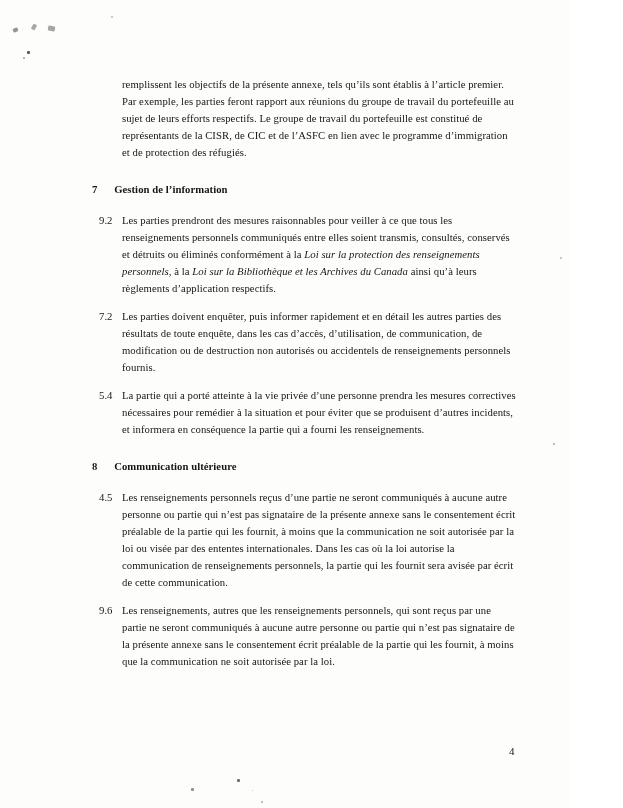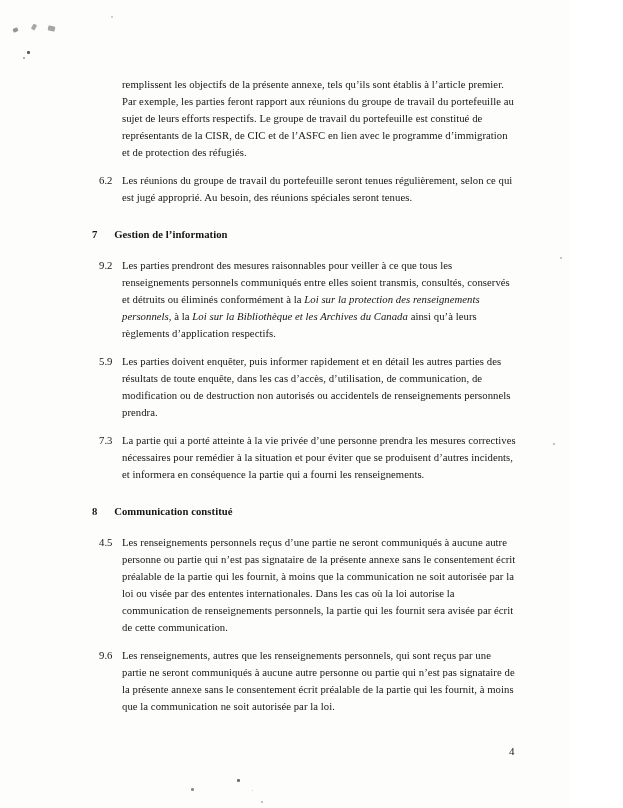--- a/index.html
+++ b/index.html
@@ -89,49 +89,45 @@
   <span class="speck s8"></span>
   <span class="speck s9"></span>
   <span class="speck s10"></span>
   <span class="speck s11"></span>
   <span class="speck s12"></span>
 
   <div class="content">
 
     <p class="para">remplissent les objectifs de la présente annexe, tels qu’ils sont établis à l’article premier. Par exemple, les parties feront rapport aux réunions du groupe de travail du portefeuille au sujet de leurs efforts respectifs. Le groupe de travail du portefeuille est constitué de représentants de la CISR, de CIC et de l’ASFC en lien avec le programme d’immigration et de protection des réfugiés.</p>
 
-    <div class="clause">
-      <span class="cnum">6.2</span>
-      <span class="ctext">Les réunions du groupe de travail du portefeuille seront tenues régulièrement, selon ce qui est jugé approprié. Au besoin, des réunions spéciales seront tenues.</span>
-    </div>
 
 
     <div class="heading">
       <span class="hnum">7</span>
       <span class="htitle">Gestion de l’information</span>
     </div>
 
     <div class="clause">
       <span class="cnum">9.2</span>
       <span class="ctext"><span>Les parties prendront des mesures raisonnables pour veiller à ce que tous les renseignements personnels communiqués entre elles soient transmis, consultés, conservés et détruits ou éliminés conformément à la </span><span class="it">Loi sur la protection des renseignements personnels</span><span>, à la </span><span class="it">Loi sur la Bibliothèque et les Archives du Canada</span><span> ainsi qu’à leurs règlements d’application respectifs.</span></span>
     </div>
 
     <div class="clause">
-      <span class="cnum">5.9</span>
-      <span class="ctext">Les parties doivent enquêter, puis informer rapidement et en détail les autres parties des résultats de toute enquête, dans les cas d’accès, d’utilisation, de communication, de modification ou de destruction non autorisés ou accidentels de renseignements personnels prendra.</span>
+      <span class="cnum">7.2</span>
+      <span class="ctext">Les parties doivent enquêter, puis informer rapidement et en détail les autres parties des résultats de toute enquête, dans les cas d’accès, d’utilisation, de communication, de modification ou de destruction non autorisés ou accidentels de renseignements personnels fournis.</span>
     </div>
 
     <div class="clause">
-      <span class="cnum">7.3</span>
+      <span class="cnum">5.4</span>
       <span class="ctext">La partie qui a porté atteinte à la vie privée d’une personne prendra les mesures correctives nécessaires pour remédier à la situation et pour éviter que se produisent d’autres incidents, et informera en conséquence la partie qui a fourni les renseignements.</span>
     </div>
 
     <div class="heading">
       <span class="hnum">8</span>
-      <span class="htitle">Communication constitué</span>
+      <span class="htitle">Communication ultérieure</span>
     </div>
 
     <div class="clause">
       <span class="cnum">4.5</span>
       <span class="ctext">Les renseignements personnels reçus d’une partie ne seront communiqués à aucune autre personne ou partie qui n’est pas signataire de la présente annexe sans le consentement écrit préalable de la partie qui les fournit, à moins que la communication ne soit autorisée par la loi ou visée par des ententes internationales. Dans les cas où la loi autorise la communication de renseignements personnels, la partie qui les fournit sera avisée par écrit de cette communication.</span>
     </div>
 
     <div class="clause">
       <span class="cnum">9.6</span>
       <span class="ctext">Les renseignements, autres que les renseignements personnels, qui sont reçus par une partie ne seront communiqués à aucune autre personne ou partie qui n’est pas signataire de la présente annexe sans le consentement écrit préalable de la partie qui les fournit, à moins que la communication ne soit autorisée par la loi.</span>

